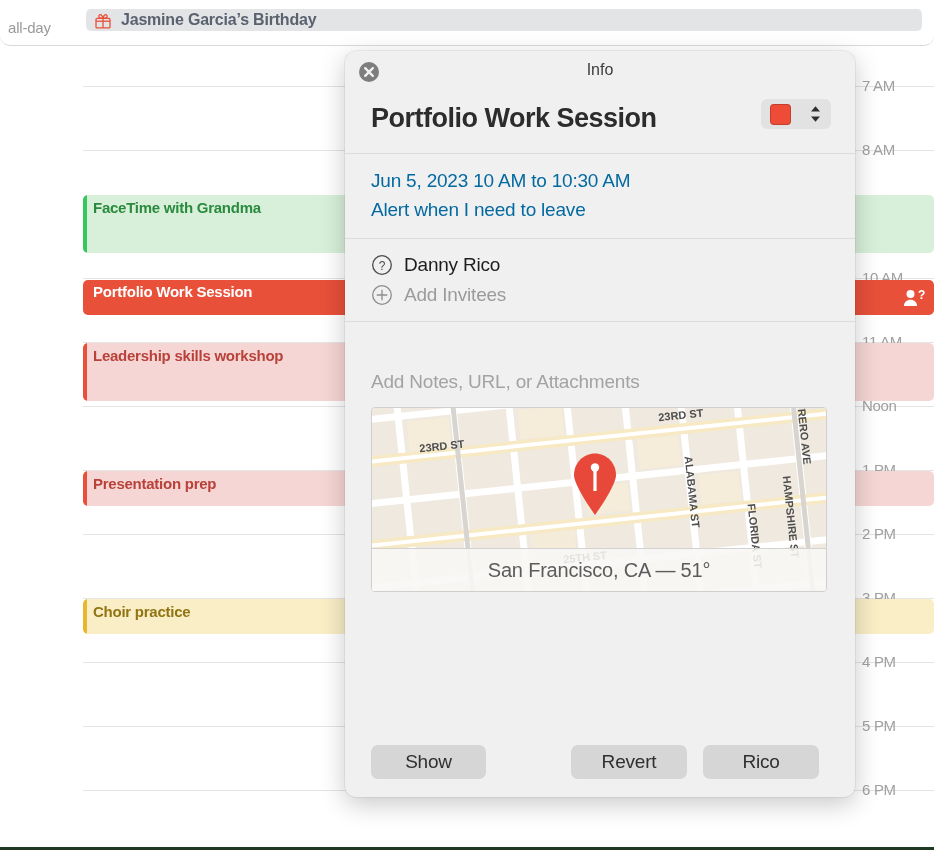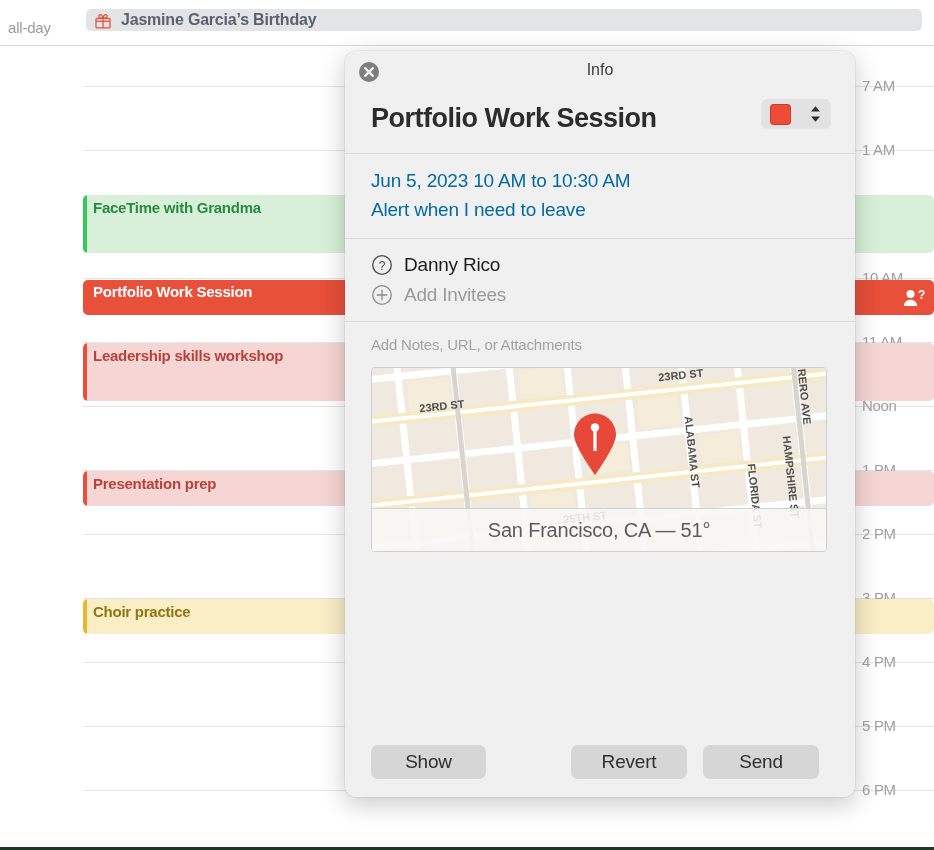--- a/index.html
+++ b/index.html
@@ -19,20 +19,21 @@
   }
 
   
   .allday-row {
     position: absolute;
     left: 0; top: 0;
     width: 934px; height: 46px;
     background: #ffffff;
     border-bottom: 1px solid #d9d9d9;
     box-sizing: border-box;
+    border-radius: 10px;
   }
   .allday-label {
     position: absolute;
     left: 8px; top: 19px;
     font-size: 15px;
     color: #9a9a9a;
     letter-spacing: -0.2px;
   }
   .allday-chip {
     position: absolute;
@@ -205,23 +206,24 @@
     height: 30px;
     font-size: 19px;
     letter-spacing: -0.2px;
   }
   .inv-row .glyph { width: 22px; height: 22px; margin-right: 11px; flex: 0 0 auto; }
   .inv-name { color: #1d1d1d; }
   .inv-add { color: #9b9b9b; }
 
   .sec-notes { padding-top: 14px; padding-bottom: 10px; }
   .notes-ph {
-    font-size: 15px;
+    font-size: 19px;
     color: #a3a3a3;
     letter-spacing: -0.2px;
+    margin-top: 35px;
   }
 
   
   .map-wrap {
     margin: 4px 26px 0 26px;
     width: 456px; height: 185px;
     border: 1px solid #cfcfcf;
     border-radius: 4px;
     overflow: hidden;
     background: #f2efe9;
@@ -310,21 +312,21 @@
     <div class="hour-line" style="top:296px"></div>
     <div class="hour-line" style="top:360px"></div>
     <div class="hour-line" style="top:424px"></div>
     <div class="hour-line" style="top:488px"></div>
     <div class="hour-line" style="top:552px"></div>
     <div class="hour-line" style="top:616px"></div>
     <div class="hour-line" style="top:680px"></div>
     <div class="hour-line" style="top:744px"></div>
 
     <div class="hour-label" style="top:40px">7 AM</div>
-    <div class="hour-label" style="top:104px">1 AM</div>
+    <div class="hour-label" style="top:104px">8 AM</div>
     <div class="hour-label" style="top:168px">9 AM</div>
     <div class="hour-label" style="top:232px">10 AM</div>
     <div class="hour-label" style="top:296px">11 AM</div>
     <div class="hour-label" style="top:360px">Noon</div>
     <div class="hour-label" style="top:424px">1 PM</div>
     <div class="hour-label" style="top:488px">2 PM</div>
     <div class="hour-label" style="top:552px">3 PM</div>
     <div class="hour-label" style="top:616px">4 PM</div>
     <div class="hour-label" style="top:680px">5 PM</div>
     <div class="hour-label" style="top:744px">6 PM</div>
@@ -500,18 +502,18 @@
           <rect x="25.4" y="19" width="3.2" height="22" fill="#ffffff"></rect>
         </svg>
       </span>
 
       <div class="map-footer">San Francisco, CA — 51°</div>
     </div>
 
     <div class="btn-row">
       <button class="btn btn-show">Show</button>
       <button class="btn btn-revert">Revert</button>
-      <button class="btn btn-send">Send</button>
+      <button class="btn btn-send">Rico</button>
     </div>
   </div>
 
   <div class="bottom-edge"></div>
 </div>
 
 </body></html>

